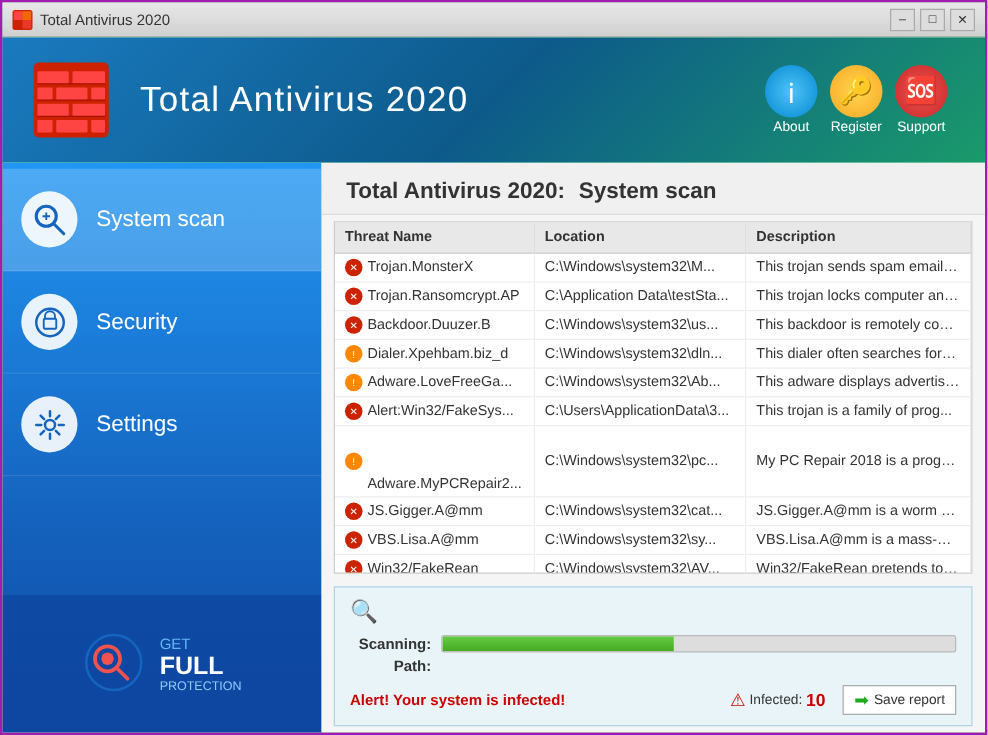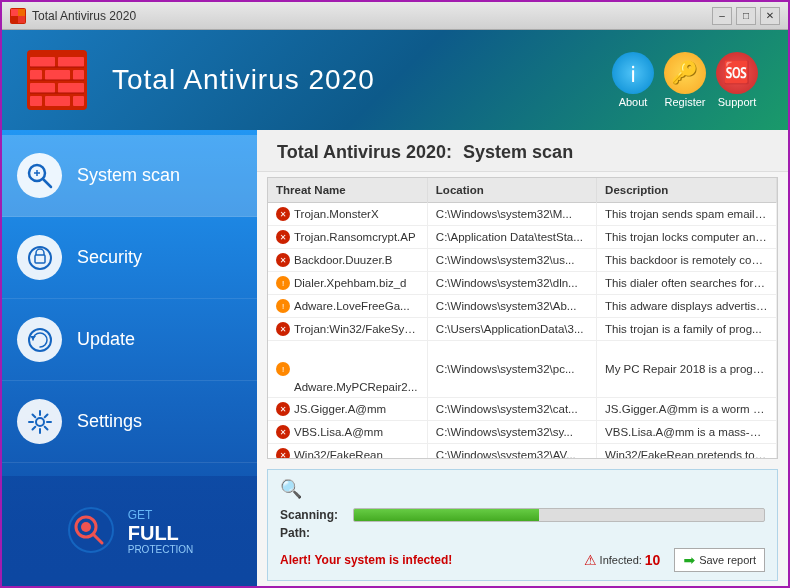--- a/index.html
+++ b/index.html
@@ -286,20 +286,21 @@
       display: flex;
       flex-direction: column;
       gap: 4px;
       margin-bottom: 8px;
     }
 
     .scan-field-row {
       display: flex;
       align-items: center;
       gap: 8px;
+      text-align: right;
     }
 
     .scan-field-label {
       font-weight: bold;
       color: #333;
       width: 65px;
       font-size: 12px;
     }
 
     .progress-bar-container {
@@ -448,30 +449,20 @@
         <div class="sidebar-item-icon">
           <svg width="30" height="30" viewBox="0 0 30 30">
             <circle cx="15" cy="15" r="11" fill="none" stroke="#1565c0" stroke-width="2"></circle>
             <rect x="10" y="12" width="10" height="8" rx="1" fill="none" stroke="#1565c0" stroke-width="1.5"></rect>
             <path d="M11 12 v-2 a4 4 0 0 1 8 0 v2" fill="none" stroke="#1565c0" stroke-width="1.5"></path>
           </svg>
         </div>
         <span class="sidebar-item-label">Security</span>
       </div>
 
-      <div class="sidebar-item">
-        <div class="sidebar-item-icon">
-          <svg width="30" height="30" viewBox="0 0 30 30">
-            <circle cx="15" cy="15" r="11" fill="none" stroke="#1565c0" stroke-width="2"></circle>
-            <path d="M8 15 a7 7 0 1 1 7 7" fill="none" stroke="#1565c0" stroke-width="1.5" stroke-linecap="round"></path>
-            <polygon points="8,15 5,11 11,11" fill="#1565c0"></polygon>
-          </svg>
-        </div>
-        <span class="sidebar-item-label">Update</span>
-      </div>
 
       <div class="sidebar-item">
         <div class="sidebar-item-icon">
           <svg width="30" height="30" viewBox="0 0 30 30">
             <circle cx="15" cy="15" r="4" fill="none" stroke="#1565c0" stroke-width="2"></circle>
             <path d="M15 4 v4 M15 22 v4 M4 15 h4 M22 15 h4 M7.5 7.5 l2.8 2.8 M19.7 19.7 l2.8 2.8 M22.5 7.5 l-2.8 2.8 M10.3 19.7 l-2.8 2.8" stroke="#1565c0" stroke-width="2" stroke-linecap="round"></path>
           </svg>
         </div>
         <span class="sidebar-item-label">Settings</span>
       </div>
@@ -561,21 +552,21 @@
         <span style="overflow:hidden;text-overflow:ellipsis;white-space:nowrap;text-align:right;">Adware.LoveFreeGa...</span>
       </div>
     </td>
     <td style="max-width:165px;overflow:hidden;text-overflow:ellipsis;">C:\Windows\system32\Ab...</td>
     <td style="max-width:175px;overflow:hidden;text-overflow:ellipsis;">This adware displays advertise...</td>
   </tr>
               <tr>
     <td style="max-width:155px;">
       <div class="threat-name-cell">
         <span style="width:14px;height:14px;border-radius:50%;background:#cc2200;display:inline-flex;align-items:center;justify-content:center;font-size:8px;color:white;margin-right:4px;flex-shrink:0;">✕</span>
-        <span style="overflow:hidden;text-overflow:ellipsis;white-space:nowrap;">Trojan:Win32/FakeSys...</span>
+        <span style="overflow:hidden;text-overflow:ellipsis;white-space:nowrap;">Alert:Win32/FakeSys...</span>
       </div>
     </td>
     <td style="max-width:165px;overflow:hidden;text-overflow:ellipsis;">C:\Users\ApplicationData\3...</td>
     <td style="max-width:175px;overflow:hidden;text-overflow:ellipsis;">This trojan is a family of prog...</td>
   </tr>
               <tr>
     <td style="max-width:155px;">
       <div class="threat-name-cell">
         <span style="width:14px;height:14px;border-radius:50%;background:#ff8800;display:inline-flex;align-items:center;justify-content:center;font-size:8px;color:white;margin-right:4px;flex-shrink:0;">!</span>
         <span style="overflow:hidden;text-overflow:ellipsis;white-space:nowrap;margin-top:36px;">Adware.MyPCRepair2...</span>

